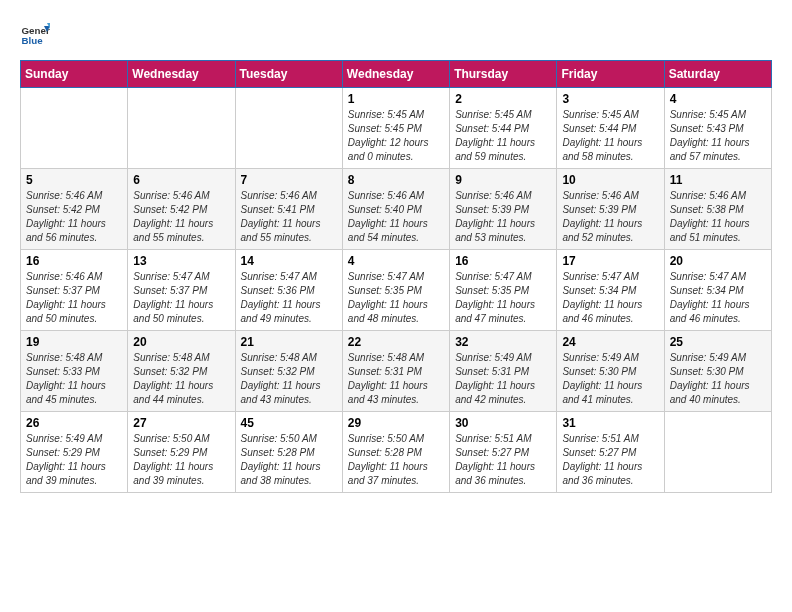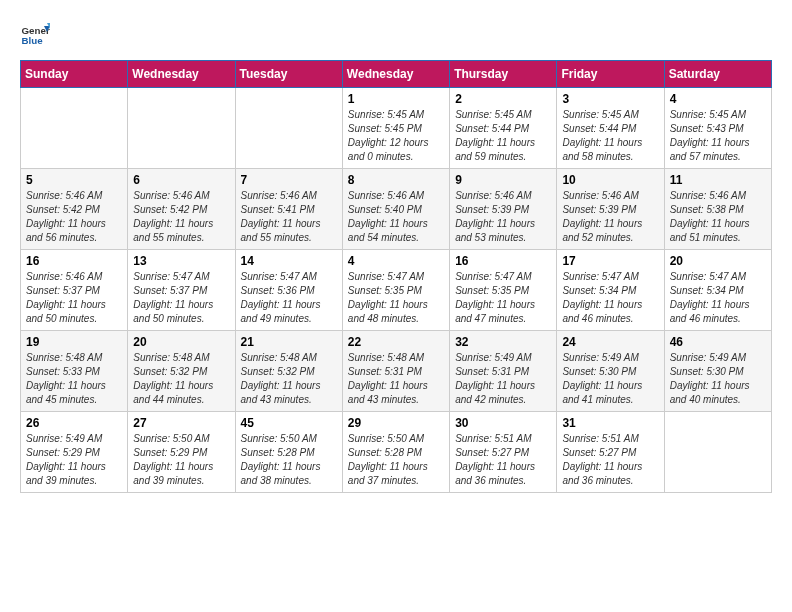--- a/index.html
+++ b/index.html
@@ -277,21 +277,21 @@
 and 42 minutes.</div>
         </td>
         <td>
           <span class="day-number">24</span>
           <div class="day-info" style="white-space: pre-line;">Sunrise: 5:49 AM
 Sunset: 5:30 PM
 Daylight: 11 hours
 and 41 minutes.</div>
         </td>
         <td>
-          <span class="day-number">46</span>
+          <span class="day-number">25</span>
           <div class="day-info" style="white-space: pre-line;">Sunrise: 5:49 AM
 Sunset: 5:30 PM
 Daylight: 11 hours
 and 40 minutes.</div>
         </td>
       </tr>
       <tr>
         <td>
           <span class="day-number">26</span>
           <div class="day-info" style="white-space: pre-line;">Sunrise: 5:49 AM

